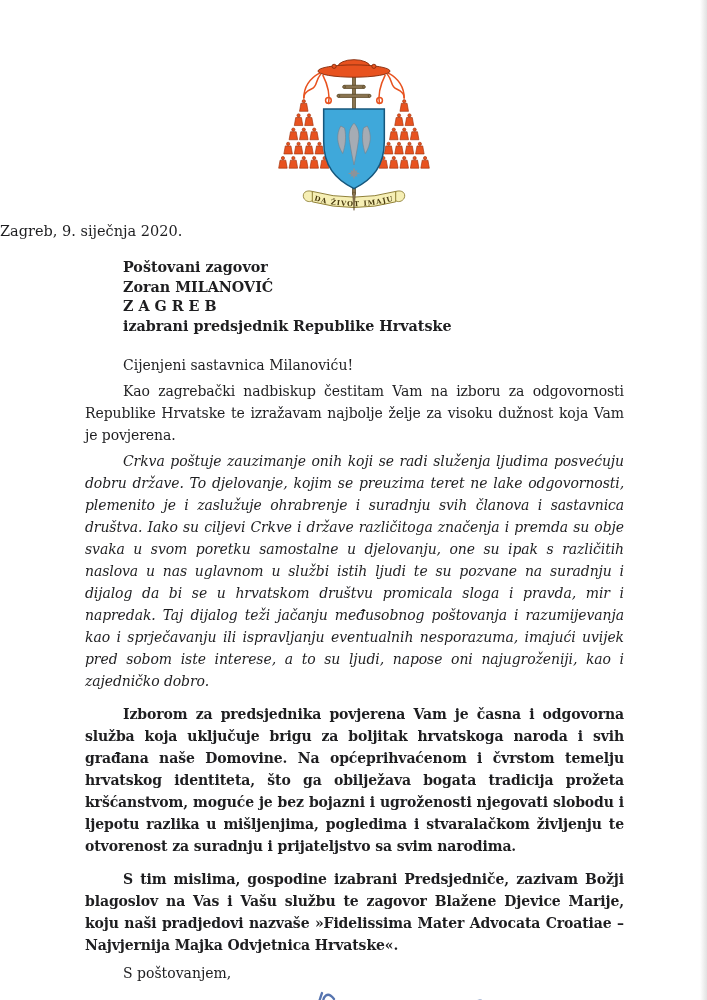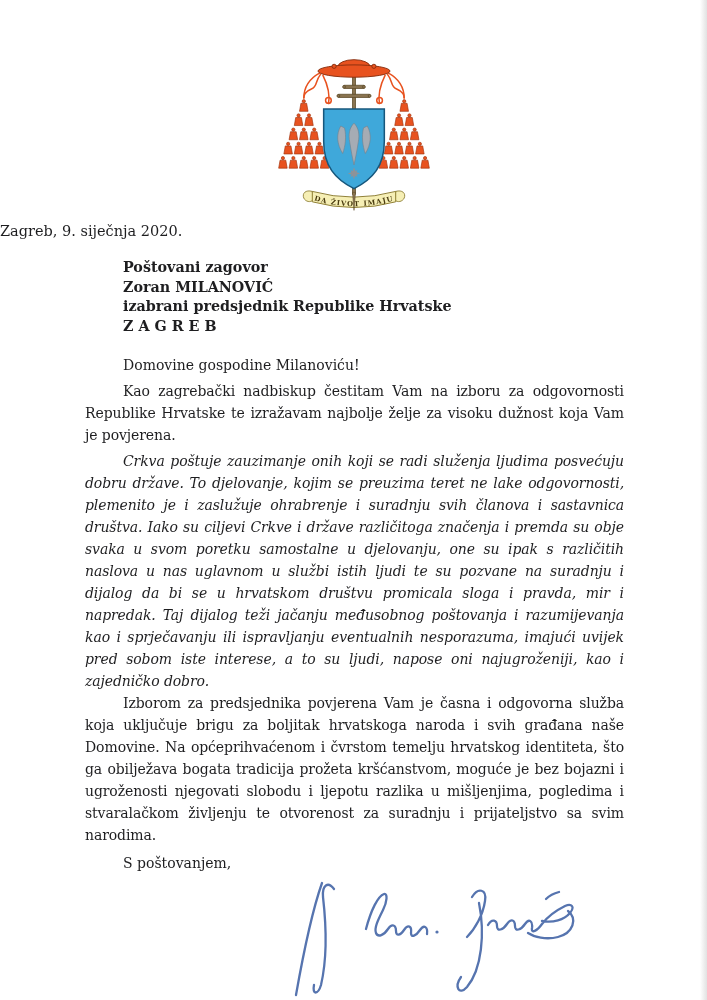--- a/index.html
+++ b/index.html
@@ -22,21 +22,21 @@
   .date-line { margin:6px 79px 12px 0; text-align:left; font-size:14.5px; }
   .recipient { margin:19px 0 0 123px; font-weight:bold; font-size:14.3px; line-height:19.5px; }
   .salutation { margin:21px 0 0 123px; font-size:14px; }
   .par {
     margin:7px 83px 0 85px;
     font-size:14px; line-height:22px;
     text-align:justify; text-indent:38px;
     letter-spacing:-0.1px;
   }
   .gap-s { margin-top:4px;font-style:italic; }
-  .gap-m { margin-top:0; }
+  .gap-m { margin-top:11px;font-weight:bold; }
   .closing { margin:9px 0 12px 123px; font-size:14px; }
   .sig-block { position:relative; height:124px; }
   .sig-svg { position:absolute; left:276px; top:-6px; width:320px; height:124px; }
 </style>
 </head>
 <body>
 
 <div class="page">
 
   <svg class="crest" viewBox="0 0 160 172" xmlns="http://www.w3.org/2000/svg">
@@ -132,29 +132,30 @@
       </text>
       <polygon points="78.4,146 81.6,146 80,165" fill="#8a7450" stroke="#5c4a28" stroke-width="0.6"></polygon>
     </g>
   </svg>
 
   <div class="date-line">Zagreb, 9. siječnja 2020.</div>
 
   <div class="recipient">
     <div>Poštovani zagovor</div>
     <div>Zoran MILANOVIĆ</div>
+    <div>Z A G R E B</div>
     <div>izabrani predsjednik Republike Hrvatske</div>
-    <div>Z A G R E B</div>
   </div>
 
-  <div class="salutation">Domovine gospodine Milanoviću!</div>
+  <div class="salutation">Cijenjeni sastavnica Milanoviću!</div>
 
   <p class="par">Kao zagrebački nadbiskup čestitam Vam na izboru za odgovornosti Republike Hrvatske te izražavam najbolje želje za visoku dužnost koja Vam je povjerena.</p>
   <p class="par gap-s">Crkva poštuje zauzimanje onih koji se radi služenja ljudima posvećuju dobru države. To djelovanje, kojim se preuzima teret ne lake odgovornosti, plemenito je i zaslužuje ohrabrenje i suradnju svih članova i sastavnica društva. Iako su ciljevi Crkve i države različitoga značenja i premda su obje svaka u svom poretku samostalne u djelovanju, one su ipak s različitih naslova u nas uglavnom u službi istih ljudi te su pozvane na suradnju i dijalog da bi se u hrvatskom društvu promicala sloga i pravda, mir i napredak. Taj dijalog teži jačanju međusobnog poštovanja i razumijevanja kao i sprječavanju ili ispravljanju eventualnih nesporazuma, imajući uvijek pred sobom iste interese, a to su ljudi, napose oni najugroženiji, kao i zajedničko dobro.</p>
   <p class="par gap-m">Izborom za predsjednika povjerena Vam je časna i odgovorna služba koja uključuje brigu za boljitak hrvatskoga naroda i svih građana naše Domovine. Na općeprihvaćenom i čvrstom temelju hrvatskog identiteta, što ga obilježava bogata tradicija prožeta kršćanstvom, moguće je bez bojazni i ugroženosti njegovati slobodu i ljepotu razlika u mišljenjima, pogledima i stvaralačkom življenju te otvorenost za suradnju i prijateljstvo sa svim narodima.</p>
+  <p class="par gap-m">S tim mislima, gospodine izabrani Predsjedniče, zazivam Božji blagoslov na Vas i Vašu službu te zagovor Blažene Djevice Marije, koju naši pradjedovi nazvaše »Fidelissima Mater Advocata Croatiae – Najvjernija Majka Odvjetnica Hrvatske«.</p>
 
   <div class="closing">S poštovanjem,</div>
 
   <div class="sig-block">
     <svg class="sig-svg" viewBox="0 0 320 124" xmlns="http://www.w3.org/2000/svg">
       <g stroke="#4d6dab" stroke-width="2.3" fill="none" stroke-linecap="round" opacity="0.95">
         <path d="M 20,118 C 26,84 34,40 46,6"></path>
         <path d="M 58,12 C 52,4 46,8 47,20 C 50,46 52,78 45,108 C 42,118 36,118 38,108"></path>
         <path d="M 90,52 C 95,33 102,19 108,17 C 112,16 111,25 107,33 C 102,43 98,51 100,56 C 102,61 108,58 112,52 C 116,46 120,48 120,54 C 120,59 124,59 128,53 C 132,47 136,49 135,56 C 135,61 140,59 144,53 C 148,47 152,50 151,57"></path>
         <circle cx="161" cy="55" r="1.6" fill="#4d6dab" stroke="none"></circle>

